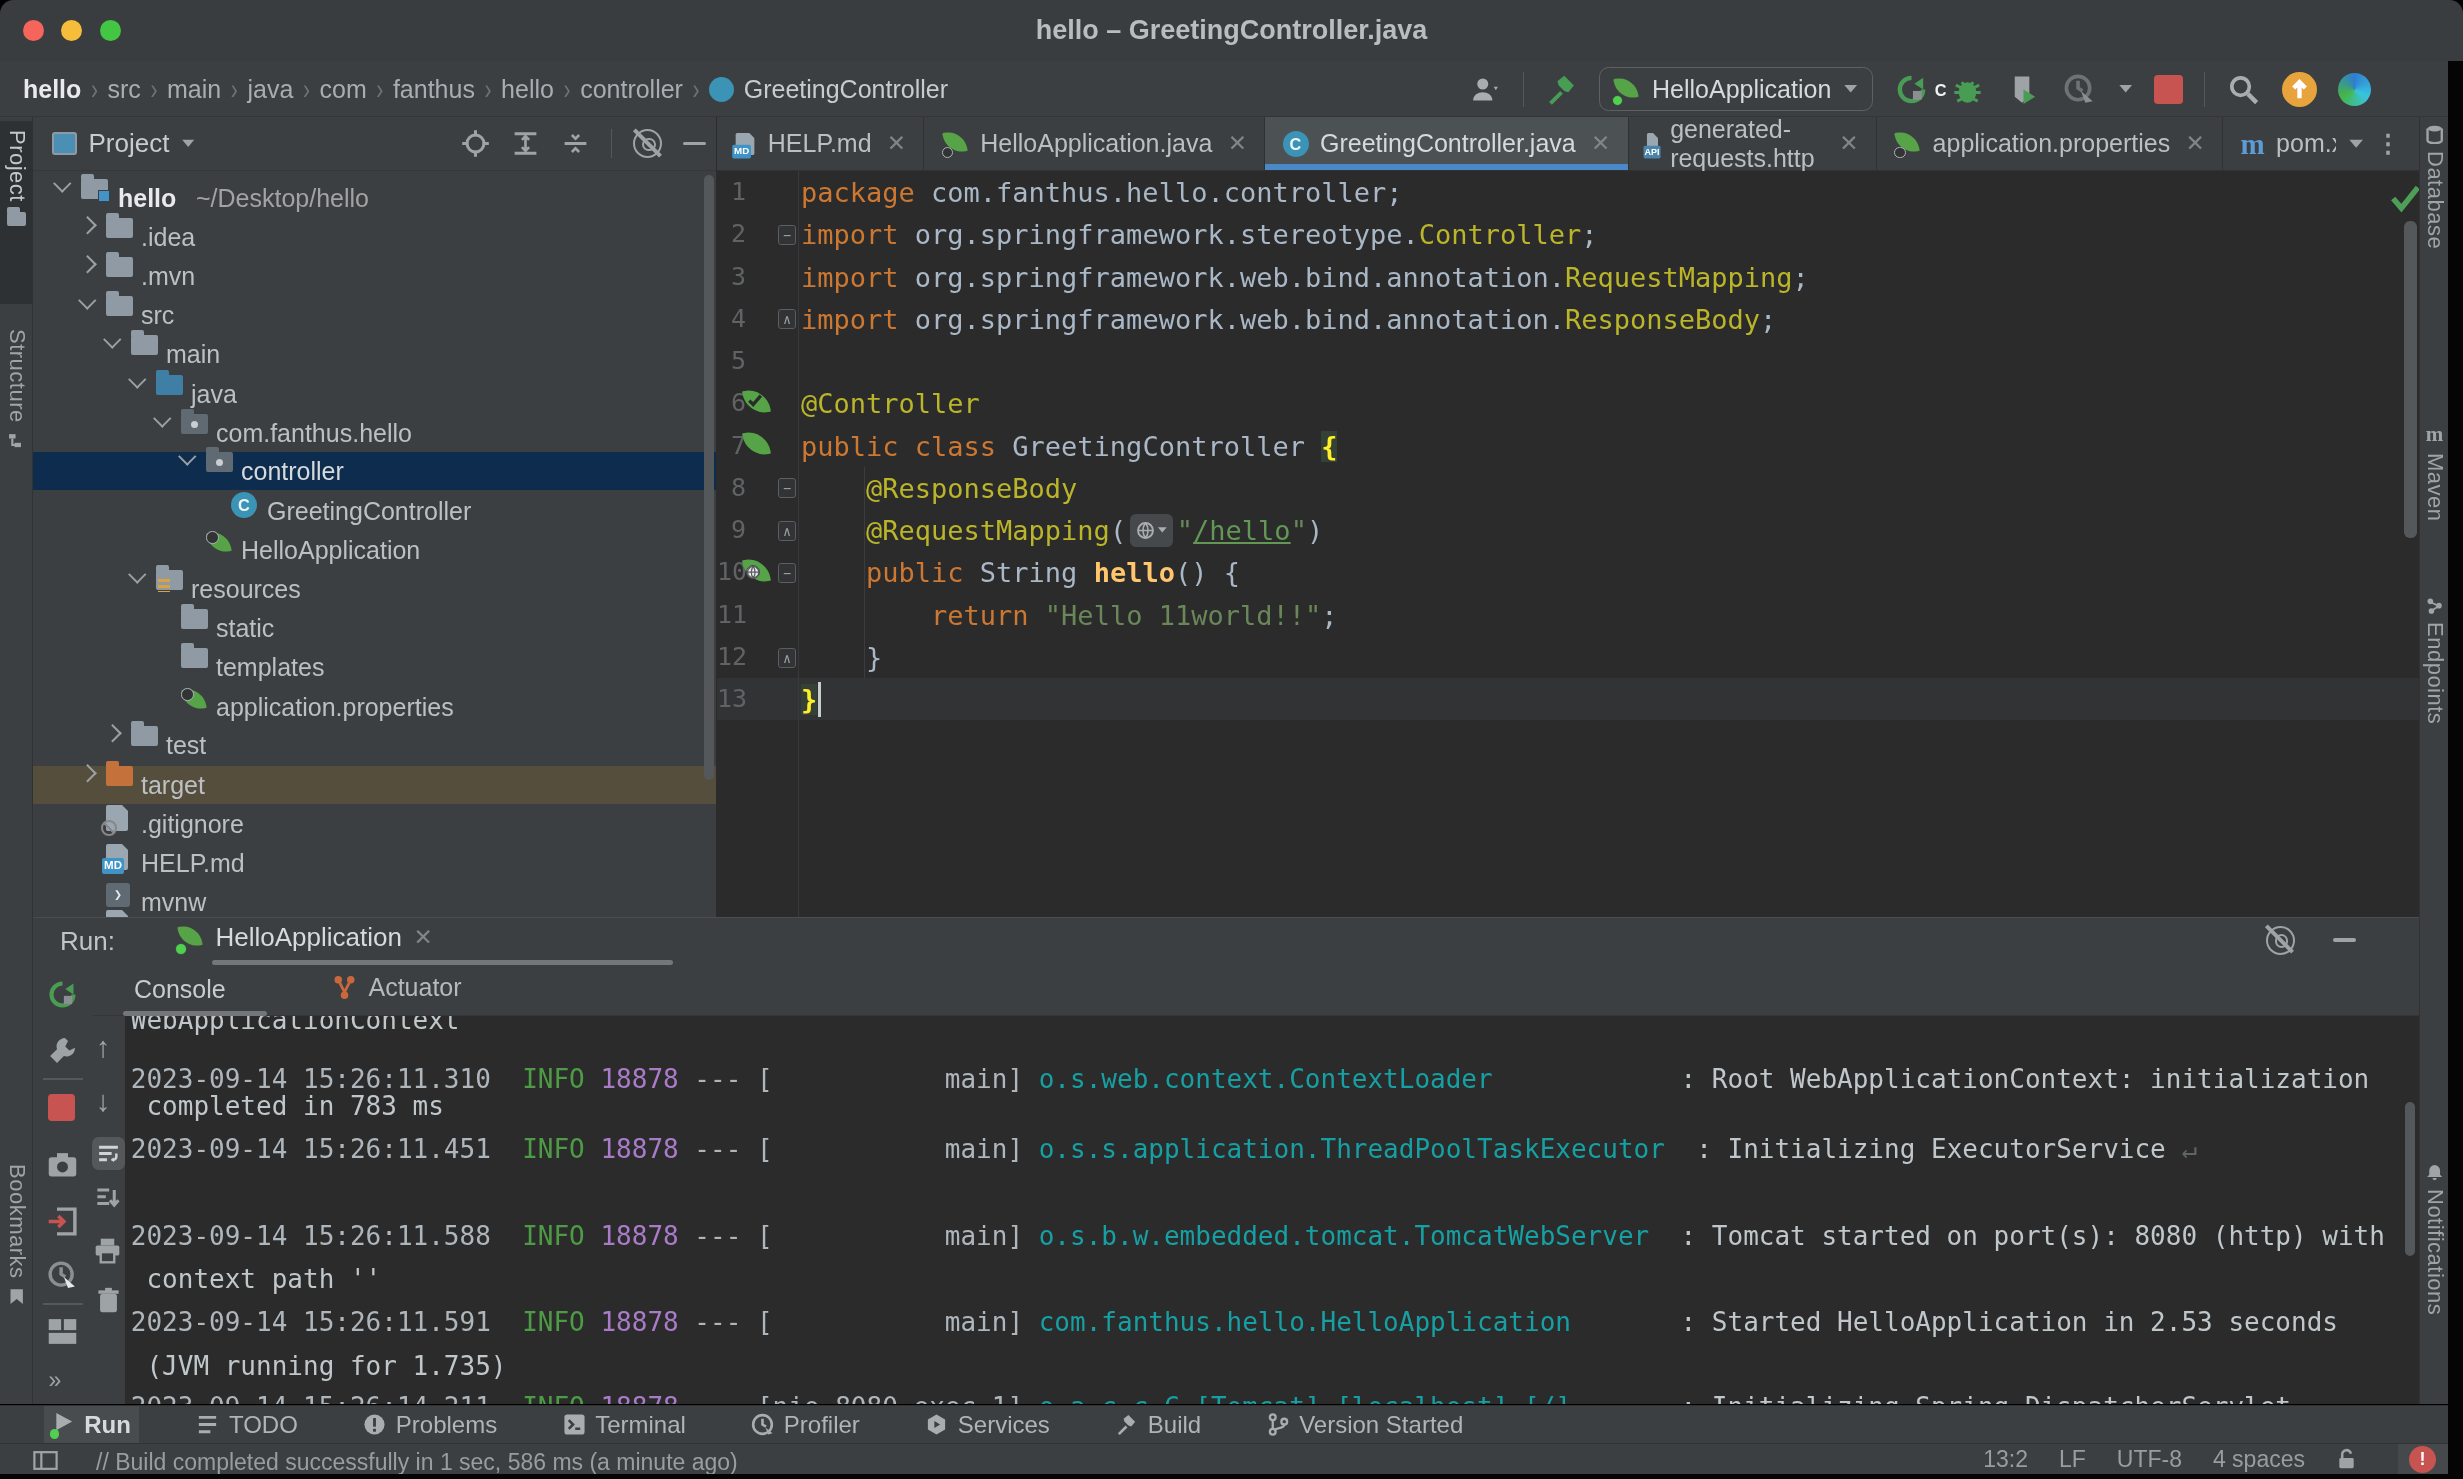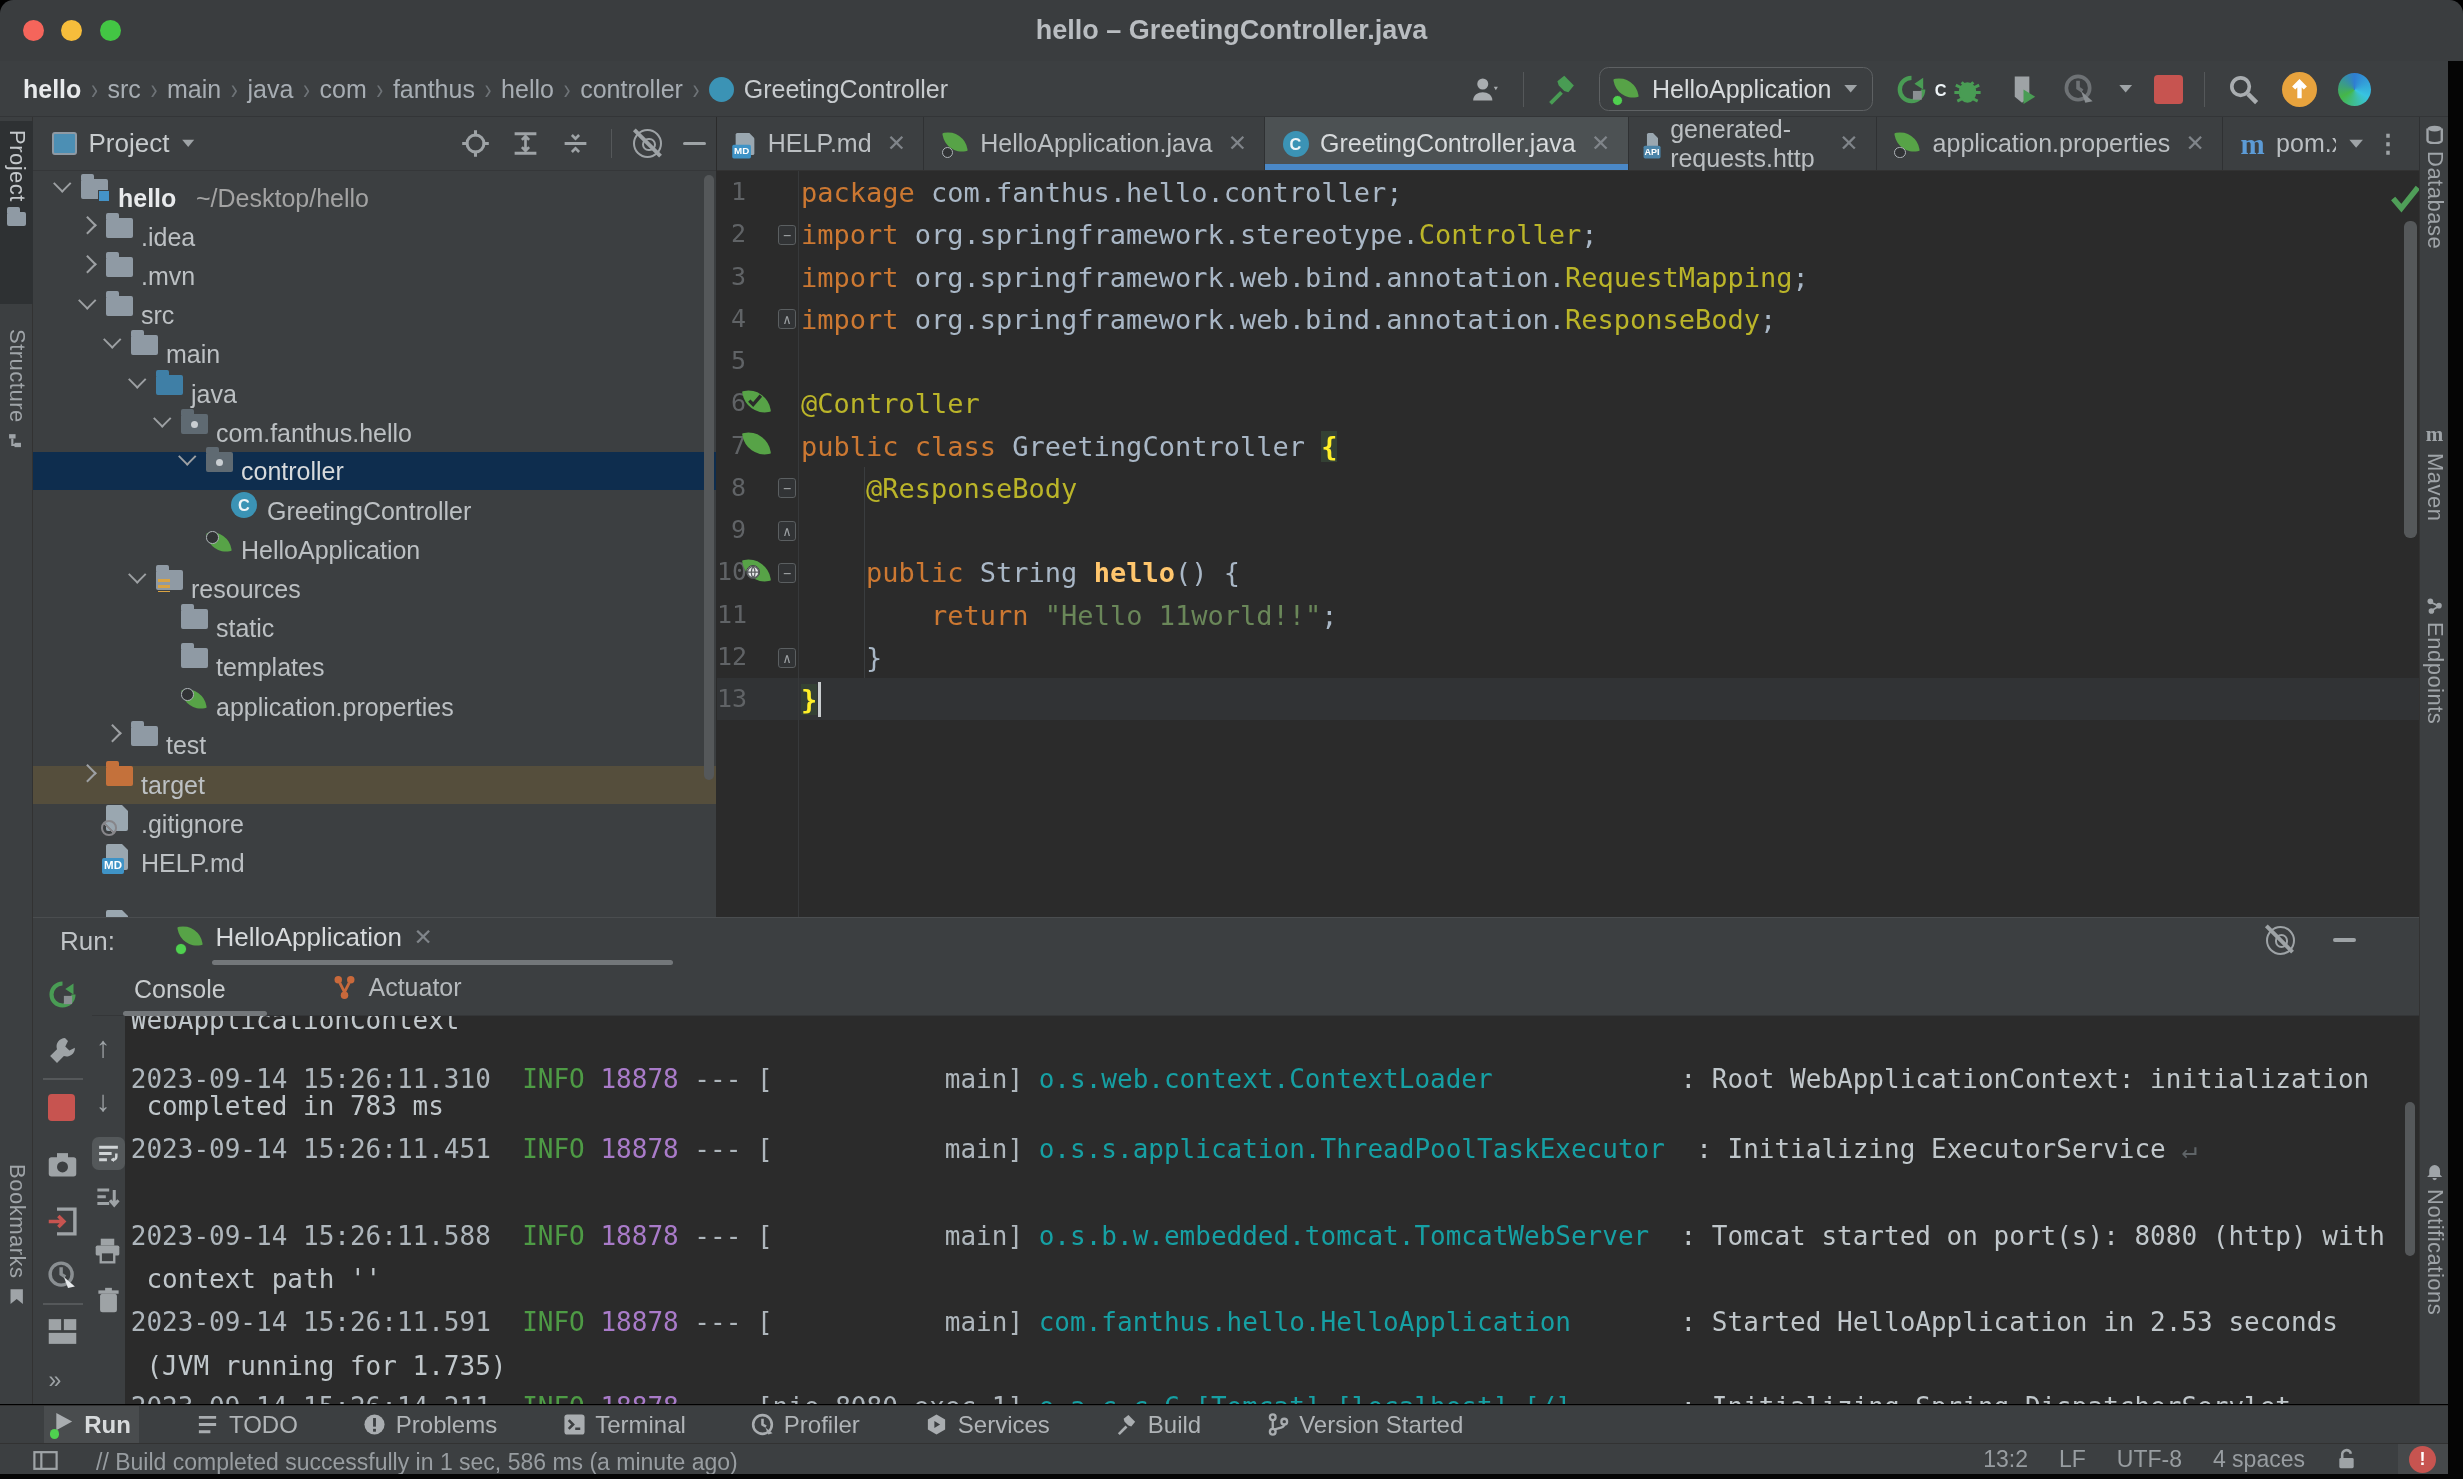--- a/index.html
+++ b/index.html
@@ -409,20 +409,26 @@
             <span class="file-i ign"></span>
           </span>
         <span class="tl" style="left:108px">.gitignore</span>
       </div>
       <div class="trow" style="top:673px">
         <span class="ic" style="left:73px">
             <span class="file-i md"></span>
           </span>
         <span class="tl" style="left:108px">HELP.md</span>
       </div>
+      <div class="trow" style="top:712px">
+        <span class="ic" style="left:73px">
+            <span class="sh-i"></span>
+          </span>
+        <span class="tl" style="left:108px">mvnw</span>
+      </div>
       <div class="trow" style="top:739px">
         <span class="ic" style="left:73px">
             <span class="file-i"></span>
           </span>
       </div>
       <div class="thumb" style="right:1.9px;top:3.8px;width:10.6px;height:605px"></div>
     </div>
   </div>
 
   <div class="a" id="tabsrow">
@@ -531,20 +537,33 @@
       </div>
     <div class="cl" style="top:211px">
         <span><span class="s-ann">@Controller</span></span>
       </div>
     <div class="cl" style="top:254px">
         <span><span class="s-kw">public class</span><span class="s-pl"> GreetingController </span><span class="s-brhl">{</span></span>
       </div>
     <div class="cl" style="top:296px">
         <span><span class="s-pl">    </span><span class="s-ann">@ResponseBody</span></span>
       </div>
+    <div class="cl" style="top:338px">
+      <span><span class="s-pl">    </span><span class="s-ann">@RequestMapping</span><span class="s-pl">(</span></span>
+      <span class="hintbox">
+        <svg width="19" height="19" viewBox="0 0 14 14">
+            <circle cx="7" cy="7" r="5.5" fill="none" stroke="#a9adb0" stroke-width="1.4"></circle>
+            <path d="M1.5 7h11M7 1.5c-2.5 3-2.5 8 0 11M7 1.5c2.5 3 2.5 8 0 11" stroke="#a9adb0" stroke-width="1.2" fill="none"></path>
+          </svg>
+        <svg width="10.6" height="7.7" viewBox="0 0 12 8">
+            <path d="M1 1l5 6 5-6z" fill="#a9adb0"></path>
+          </svg>
+      </span>
+      <span><span class="s-str">"</span><span class="s-strln">/hello</span><span class="s-str">"</span><span class="s-pl">)</span></span>
+    </div>
     <div class="cl" style="top:380px">
         <span><span class="s-pl">    </span><span class="s-kw">public</span><span class="s-pl"> String </span><span class="s-mth">hello</span><span class="s-pl">() {</span></span>
       </div>
     <div class="cl" style="top:423px">
         <span><span class="s-pl">        </span><span class="s-kw">return</span><span class="s-pl"> </span><span class="s-str">"Hello 11world!!"</span><span class="s-pl">;</span></span>
       </div>
     <div class="cl" style="top:465px">
         <span><span class="s-pl">    }</span></span>
       </div>
     <div class="cl" style="top:507px">

